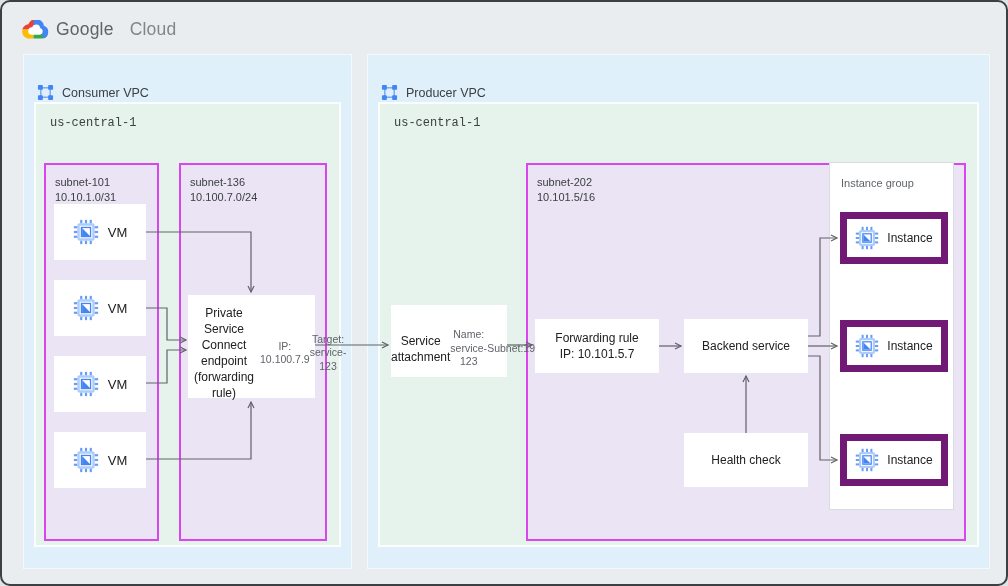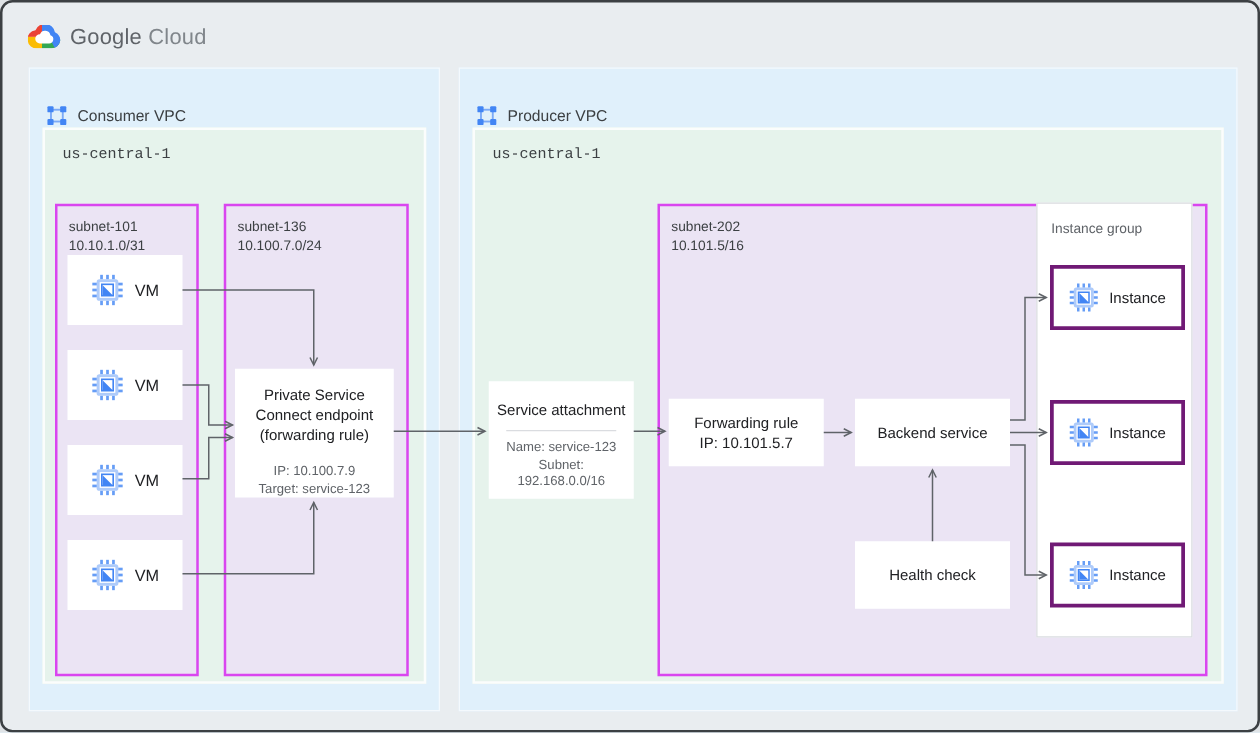--- a/index.html
+++ b/index.html
@@ -17,21 +17,21 @@
     border-radius:10px;
     overflow:hidden;
   }
   
   .logo{
     position:absolute;left:20px;top:13px;height:28px;
     display:flex;align-items:center;gap:7px;
   }
   .logo-text{font-size:17.5px;letter-spacing:.2px;}
   .logo-google{color:#5f6368;font-weight:400;}
-  .logo-cloud{color:#80868b;font-weight:400;margin-left:5px;}
+  .logo-cloud{color:#80868b;font-weight:400;margin-left:16px;}
   
   .vpc{
     position:absolute;
     background:#e0f0fb;
     border:1px solid #f4f9fd;
     box-sizing:border-box;
   }
   .vpc-header{
     position:absolute;left:13px;top:29px;
     display:flex;align-items:center;gap:8px;
@@ -61,24 +61,24 @@
   .igroup-label{position:absolute;left:11px;top:14px;font-size:11px;color:#5f6368;}
   
   .card{
     position:absolute;
     background:#ffffff;
     box-sizing:border-box;
     display:flex;align-items:center;justify-content:center;
     color:#202124;
   }
   .chip-card{gap:9px;font-size:13px;align-items:center;}
-  .inst-card{gap:8px;font-size:12px;border:3px solid #701a75;}
+  .inst-card{gap:8px;font-size:12px;border:7px solid #701a75;}
   .txt-card{flex-direction:column;font-size:12px;line-height:16px;text-align:center;}
   .info-card{
-    flex-direction:column;justify-content:flex-start;
+    flex-direction:row;justify-content:flex-start;
     font-size:12px;line-height:16px;text-align:center;
   }
   .info-title{margin-top:0;color:#202124;}
   .divider{width:76%;height:1px;background:#dadce0;margin:8px auto 7px;}
   .small-gray{font-size:10.5px;line-height:13.5px;color:#5f6368;}
   .chip{width:26px;height:26px;flex:0 0 auto;}
   .chip-sm{width:24px;height:24px;flex:0 0 auto;}
   .vpc-ico{width:17px;height:17px;}
   
   #arrows{position:absolute;left:0;top:0;pointer-events:none;}
@@ -209,21 +209,21 @@
   <div class="region" style="left:376px;top:100px;width:601px;height:445px;">
     <span class="region-label">us-central-1</span>
   </div>
   <div class="subnet" style="left:524px;top:147px;width:440px;height:378px;">
     <div class="subnet-label">
       <div>subnet-202</div>
       <div>10.101.5/16</div>
     </div>
   </div>
 
-  <div class="card info-card" style="left:389px;top:303px;width:116px;height:94px;padding-top:15px;">
+  <div class="card info-card" style="left:389px;top:303px;width:116px;height:72px;padding-top:15px;">
     <div class="info-title">Service attachment</div>
     <div class="divider"></div>
     <div class="small-gray">Name: service-123</div>
     <div class="small-gray">Subnet:</div>
     <div class="small-gray">192.168.0.0/16</div>
   </div>
 
   <div class="card txt-card" style="left:533px;top:317px;width:124px;height:54px;">
     <div>Forwarding rule</div>
     <div>IP: 10.101.5.7</div>

